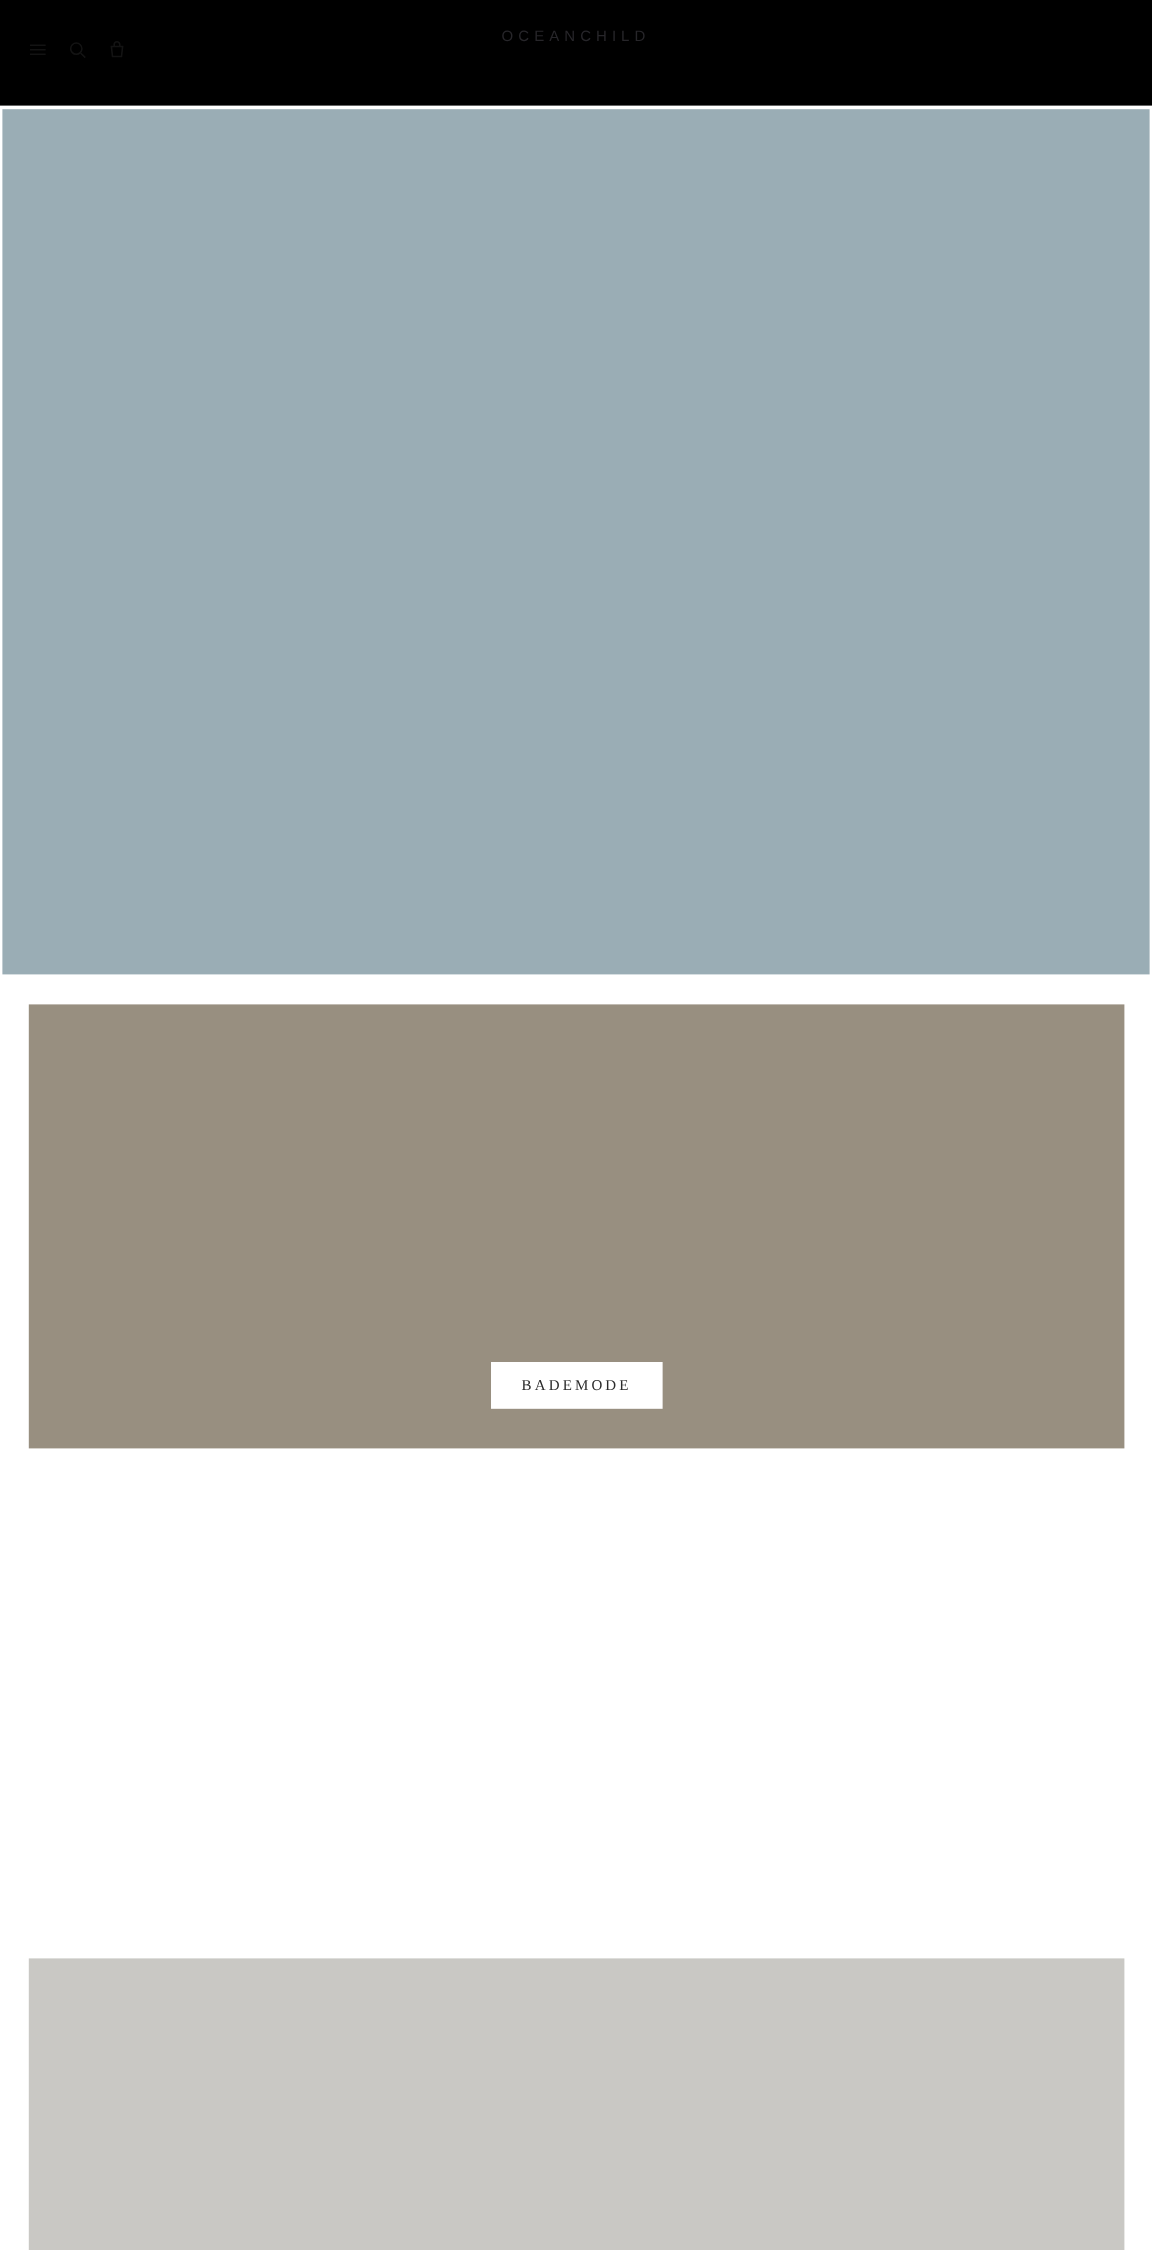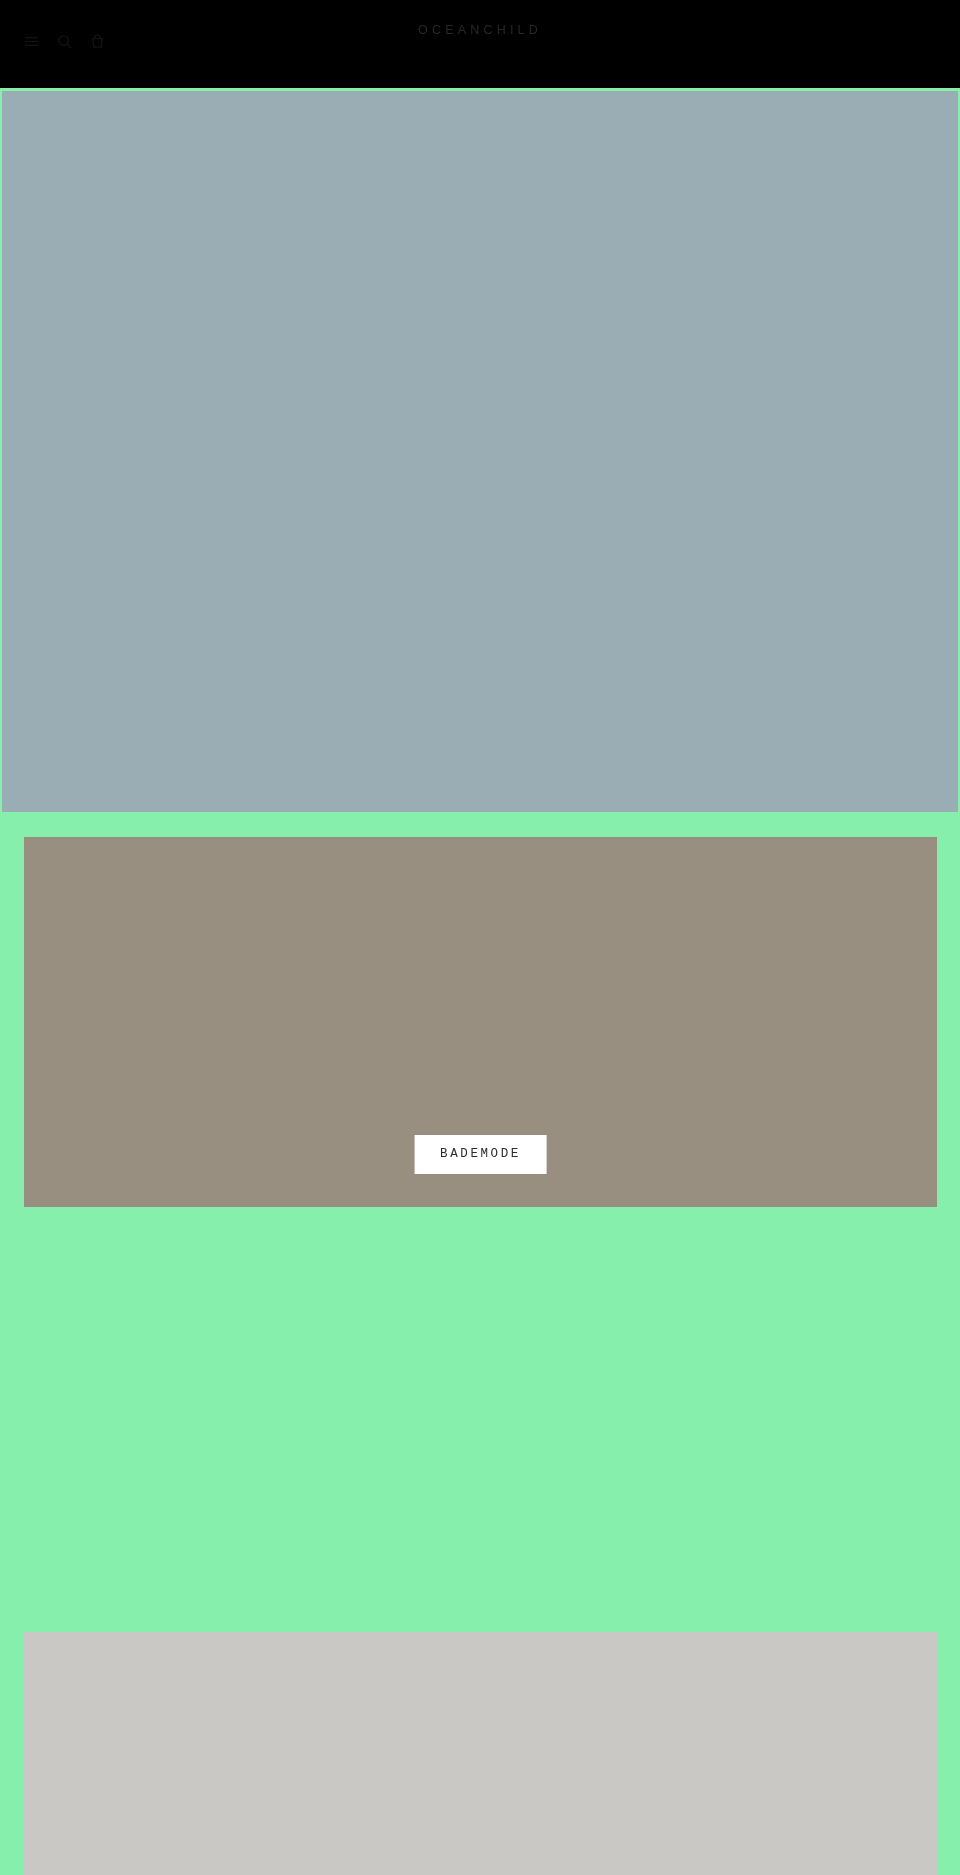--- a/index.html
+++ b/index.html
@@ -9,21 +9,21 @@
     height: 1875px;
     background: #000000;
     font-family: "Liberation Sans", sans-serif;
     overflow: hidden;
   }
 
   .page {
     position: relative;
     width: 960px;
     height: 1875px;
-    background: #86efac;
+    background: #ffffff;
     padding-left: 25px;
   }
 
   
   .site-header {
     position: absolute;
     top: 0; left: 0;
     width: 960px;
     height: 88px;
     background: #000000;
@@ -96,21 +96,21 @@
     background: #c9c8c4;
   }
 
   .promo-cta {
     position: absolute;
     left: 50%;
     transform: translateX(-50%);
     background: #ffffff;
     color: #2b2b2b;
     border: none;
-    font-family: Liberation Mono, monospace;
+    font-family: Liberation Serif, serif;
     font-size: 12.5px;
     letter-spacing: 2.6px;
     line-height: 1;
     padding: 13px 26px;
     white-space: nowrap;
     cursor: pointer;
   }
 
   .card-1 .promo-cta { top: 298px; }
   .card-2 .promo-cta { top: 300px; }

